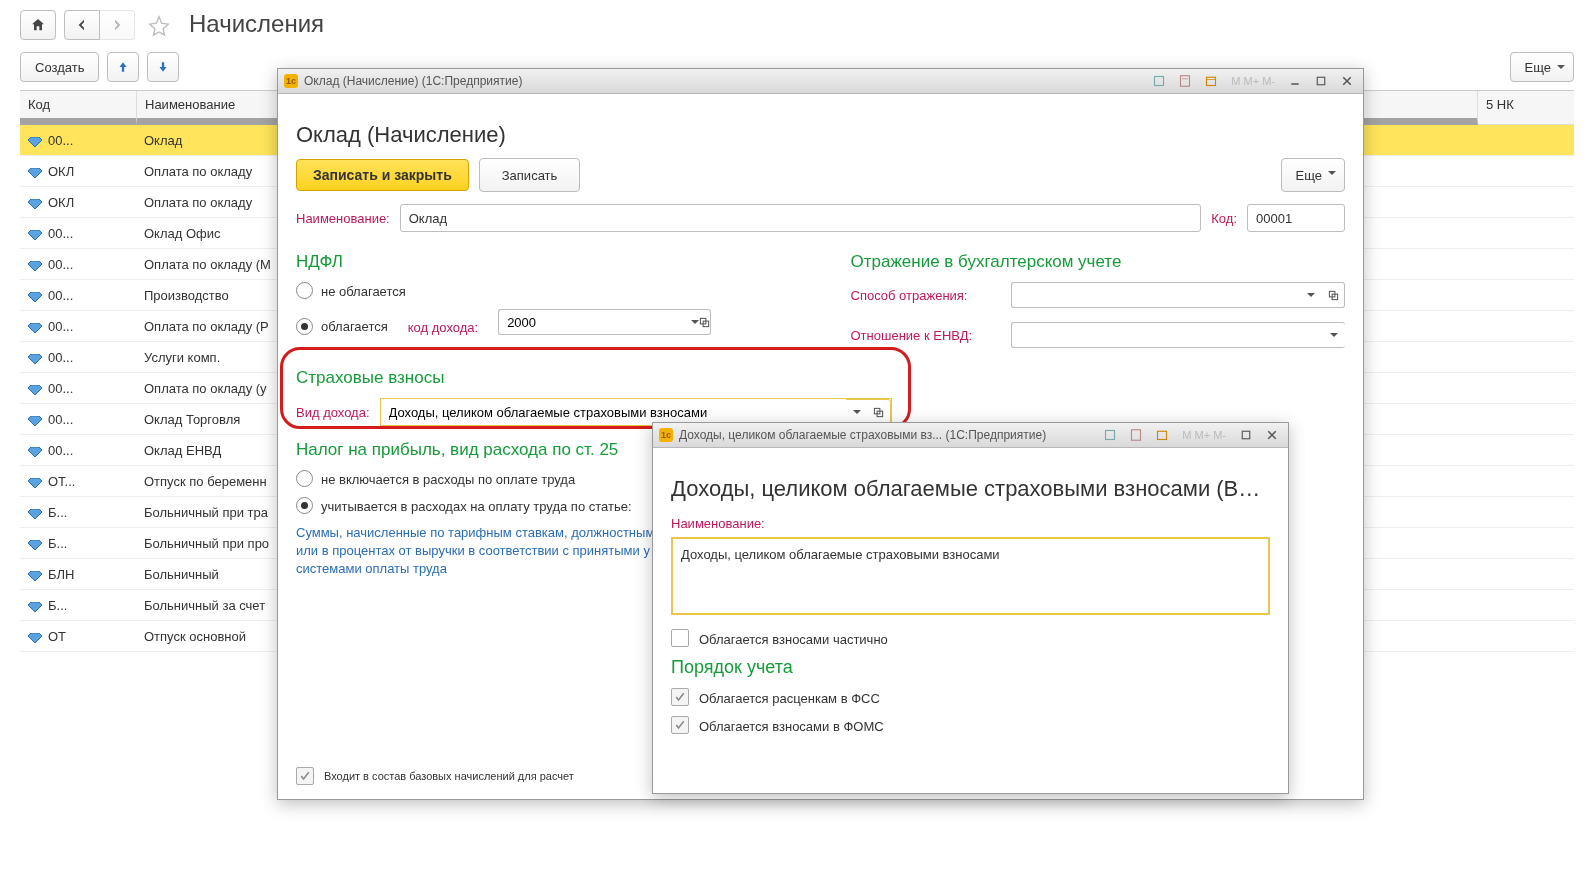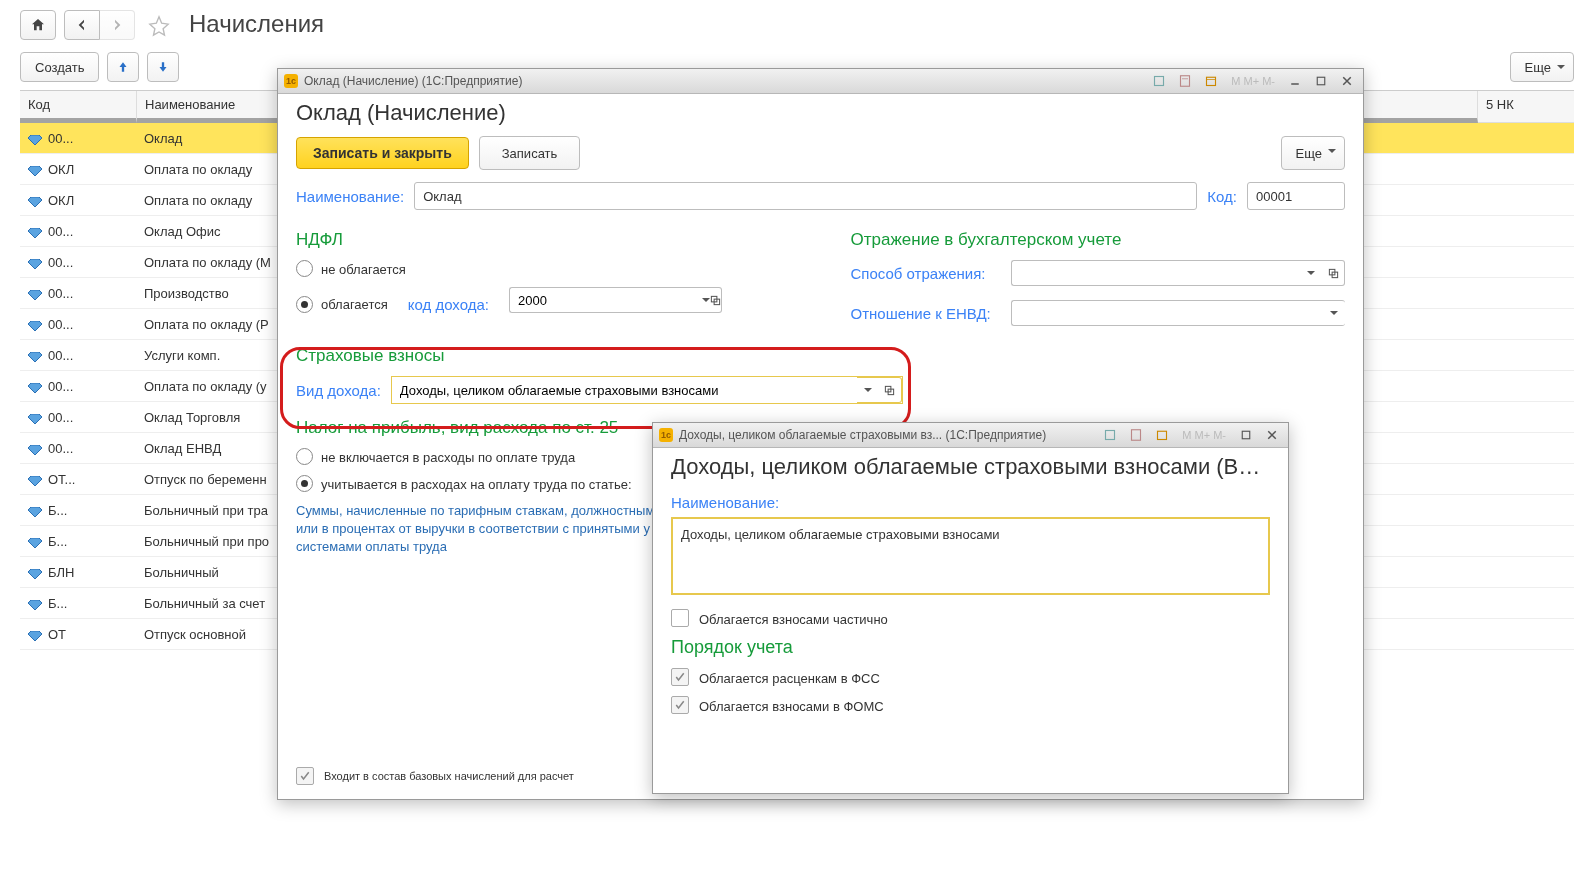--- a/index.html
+++ b/index.html
@@ -19,43 +19,43 @@
 .btn{height:28px;border:1px solid #bdbdbd;border-radius:4px;background:linear-gradient(#fff,#f2f2f2);padding:0 14px;display:flex;align-items:center;cursor:pointer;font-size:13px;color:#333}
 .btn.small{padding:0;width:30px;justify-content:center}
 .btn.more{padding:0 22px 0 14px;position:relative;margin-left:auto}
 .btn.more::after{content:"";position:absolute;right:8px;top:12px;border:4px solid transparent;border-top-color:#555}
 
 .list-wrap{padding:0 20px}
 .grid{width:100%;border-top:1px solid #ccc}
 .grid-head{display:flex;background:#f6f6f6;font-size:13px}
 .grid-head .c1{width:100px}
 .grid-head .c2{flex:1}
-.grid-head .c1,.grid-head .c2{padding:6px 8px;border-right:1px solid #ddd;border-bottom:5px solid #a3a3a3}
+.grid-head .c1,.grid-head .c2{padding:6px 8px;border-right:1px solid #ddd;border-bottom:7px solid #a3a3a3}
 .grid-head .c3{width:80px;padding:6px 8px;border-bottom:1px solid #ddd}
 .row{display:flex;align-items:center;height:30px;border-bottom:1px solid #eee;font-size:13px}
 .row.sel{background:#ffe45c}
 .row .c1{width:100px;padding:0 8px;display:flex;align-items:center;gap:6px}
 .row .c2{flex:1;padding:0 8px;white-space:nowrap;overflow:hidden;text-overflow:ellipsis}
 .diamond{width:14px;height:10px}
 .diamond svg{width:14px;height:10px}
 .diamond .dshape{fill:#5aa3e0;stroke:#2a70b5}
 
 .window{position:absolute;border:1px solid #9a9a9a;background:#fff;box-shadow:0 4px 16px rgba(0,0,0,.25)}
 .titlebar{height:24px;background:linear-gradient(#f1f1f1,#d9d9d9);border-bottom:1px solid #b7b7b7;display:flex;align-items:center;padding:0 6px;gap:6px;font-size:12px;color:#555}
 .titlebar .spacer{flex:1}
 .title-icn{width:14px;height:14px;border-radius:3px;background:#f5b100;display:flex;align-items:center;justify-content:center;font-size:9px;color:#925b00;font-weight:bold}
 .tb-btn{width:20px;height:18px;display:flex;align-items:center;justify-content:center;cursor:pointer}
 .tb-btn svg{width:12px;height:12px}
 
-.wbody{padding:6px 18px}
+.wbody{padding:28px 18px}
 .wtitle{font-size:22px;color:#333;margin-bottom:10px}
 .wrow{display:flex;align-items:center;gap:10px;margin-bottom:12px}
 .yellow-btn{height:32px;border:1px solid #d6a300;background:linear-gradient(#ffe25b,#ffd21f);border-radius:4px;padding:0 16px;font-weight:bold;color:#333;cursor:pointer;font-size:14px}
 .formrow{display:flex;align-items:center;gap:10px;margin-bottom:14px}
-.lbl{font-size:15px;color:#3b82f6}
+.lbl{font-size:13px;color:#be185d}
 .txt{height:26px;border:1px solid #bdbdbd;border-radius:3px;padding:0 8px;font-size:13px;color:#333;background:#fff}
 .section-title{font-size:17px;color:#169b3a;margin:6px 0 10px 0;font-weight:normal}
 .radio{width:15px;height:15px;border:1px solid #888;border-radius:50%;display:inline-flex;align-items:center;justify-content:center;margin-right:8px;background:#fff}
 .radio.checked::after{content:"";width:7px;height:7px;border-radius:50%;background:#333}
 .chkline{display:flex;align-items:flex-end;font-size:13px;margin-bottom:10px}
 .half{display:flex;gap:60px}
 .half .col{flex:1;min-width:0}
 .combo{display:flex;height:26px}
 .combo input{flex:1;border:1px solid #bdbdbd;border-right:none;border-radius:3px 0 0 3px;padding:0 8px;font-size:13px}
 .combo .cbtn{width:22px;border:1px solid #bdbdbd;border-left:none;display:flex;align-items:center;justify-content:center;cursor:pointer;background:#fff}

